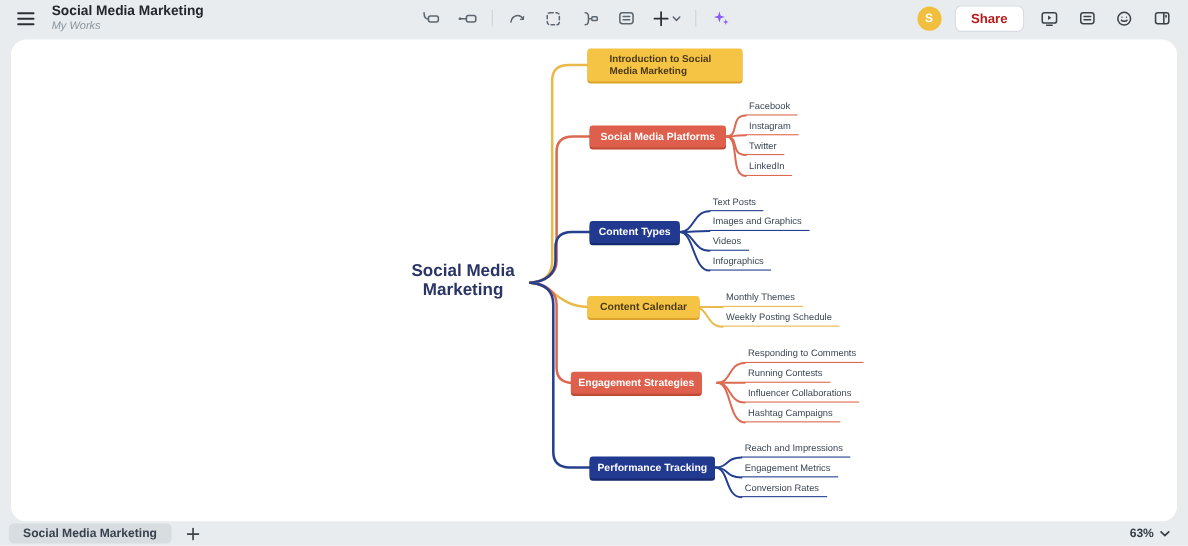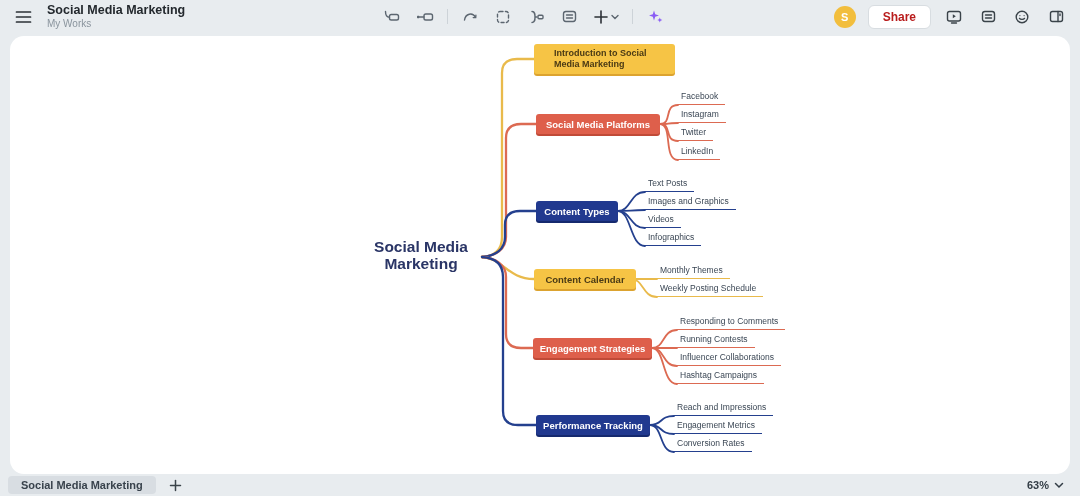--- a/index.html
+++ b/index.html
@@ -10,21 +10,21 @@
     position:relative;
     -webkit-font-smoothing:antialiased;
   }
 
   
   .topbar { position:absolute; left:0; top:0; width:1080px; height:33px; background:#E8ECEF; z-index:5; }
   .tb-left { position:absolute; left:12px; top:0; height:33px; display:flex; align-items:center; gap:13px; }
   .icon-btn { width:22px; height:22px; display:flex; align-items:center; justify-content:center; border-radius:4px; cursor:pointer; flex:0 0 auto; }
   .titleblock { display:flex; flex-direction:column; justify-content:center; }
   .doc-title { font-size:12.5px; font-weight:bold; color:#23282D; line-height:14px; }
-  .doc-subtitle { font-size:10px; color:#8A949D; line-height:12px; margin-top:1px; }
+  .doc-subtitle { font-size:10px; color:#8A949D; line-height:12px; margin-top:1px;font-style:italic; }
 
   .tb-center { position:absolute; left:381px; top:0; height:33px; display:flex; align-items:center; gap:11px; }
   .v-div { width:1px; height:15px; background:#CDD3D8; }
 
   .tb-right { position:absolute; right:13px; top:0; height:33px; display:flex; align-items:center; gap:12px; }
   .avatar { width:22px; height:22px; border-radius:50%; background:#F2BE3D; color:#FFFFFF;
             font-size:11px; font-weight:bold; display:flex; align-items:center; justify-content:center; cursor:pointer; }
   .share-btn { height:24px; padding:0 14px; background:#FFFFFF; border:1px solid #D8DDE1; border-radius:6px;
                font-size:12px; font-weight:bold; color:#b91c1c; display:flex; align-items:center; cursor:pointer; }
 
@@ -233,21 +233,21 @@
     <div class="mm-child" style="left: 678px; top: 127px; border-bottom: 1.8px solid rgb(220, 106, 82);">Twitter</div>
     <div class="mm-child" style="left: 678px; top: 146px; border-bottom: 1.8px solid rgb(220, 106, 82);">LinkedIn</div>
     <div class="mm-node" style="left: 536px; top: 201px; width: 82px; height: 20px; background: rgb(33, 57, 143); color: rgb(255, 255, 255); box-shadow: rgb(21, 41, 110) 0px 2px 0px;">Content Types</div>
     <div class="mm-child" style="left: 645px; top: 178px; border-bottom: 1.8px solid rgb(36, 64, 142);">Text Posts</div>
     <div class="mm-child" style="left: 645px; top: 196px; border-bottom: 1.8px solid rgb(36, 64, 142);">Images and Graphics</div>
     <div class="mm-child" style="left: 645px; top: 214px; border-bottom: 1.8px solid rgb(36, 64, 142);">Videos</div>
     <div class="mm-child" style="left: 645px; top: 232px; border-bottom: 1.8px solid rgb(36, 64, 142);">Infographics</div>
     <div class="mm-node" style="left: 534px; top: 269px; width: 102px; height: 20px; background: rgb(246, 196, 69); color: rgb(74, 58, 21); box-shadow: rgb(220, 163, 47) 0px 2px 0px;">Content Calendar</div>
     <div class="mm-child" style="left: 657px; top: 265px; border-bottom: 1.8px solid rgb(233, 186, 75);">Monthly Themes</div>
     <div class="mm-child" style="left: 657px; top: 283px; border-bottom: 1.8px solid rgb(233, 186, 75);">Weekly Posting Schedule</div>
-    <div class="mm-node" style="left: 533px; top: 338px; width: 119px; height: 20px; background: rgb(222, 95, 75); color: rgb(255, 255, 255); box-shadow: rgb(192, 74, 55) 0px 2px 0px;">Engagement Strategies</div>
+    <div class="mm-node" style="left: 519px; top: 338px; width: 119px; height: 20px; background: rgb(222, 95, 75); color: rgb(255, 255, 255); box-shadow: rgb(192, 74, 55) 0px 2px 0px;">Engagement Strategies</div>
     <div class="mm-child" style="left: 677px; top: 316px; border-bottom: 1.8px solid rgb(220, 106, 82);">Responding to Comments</div>
     <div class="mm-child" style="left: 677px; top: 334px; border-bottom: 1.8px solid rgb(220, 106, 82); text-align: right;">Running Contests</div>
     <div class="mm-child" style="left: 677px; top: 352px; border-bottom: 1.8px solid rgb(220, 106, 82);">Influencer Collaborations</div>
     <div class="mm-child" style="left: 677px; top: 370px; border-bottom: 1.8px solid rgb(220, 106, 82);">Hashtag Campaigns</div>
     <div class="mm-node" style="left: 536px; top: 415px; width: 114px; height: 20px; background: rgb(33, 57, 143); color: rgb(255, 255, 255); box-shadow: rgb(21, 41, 110) 0px 2px 0px;">Performance Tracking</div>
     <div class="mm-child" style="left: 674px; top: 402px; border-bottom: 1.8px solid rgb(36, 64, 142);">Reach and Impressions</div>
     <div class="mm-child" style="left: 674px; top: 420px; border-bottom: 1.8px solid rgb(36, 64, 142);">Engagement Metrics</div>
     <div class="mm-child" style="left: 674px; top: 438px; border-bottom: 1.8px solid rgb(36, 64, 142);">Conversion Rates</div>
   </div>
 

